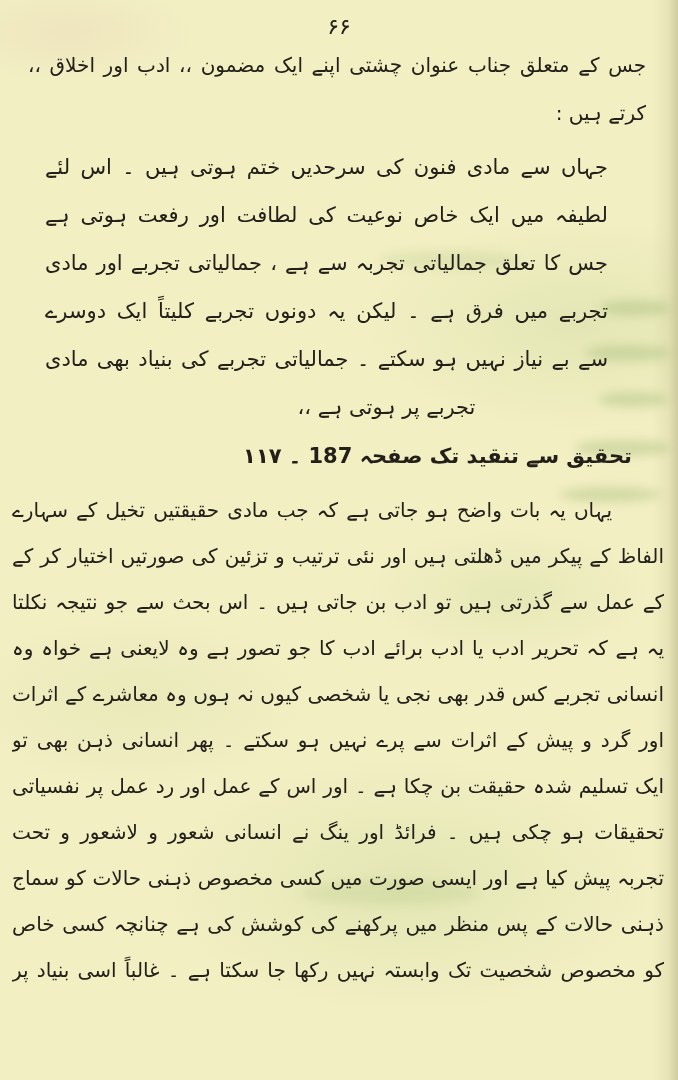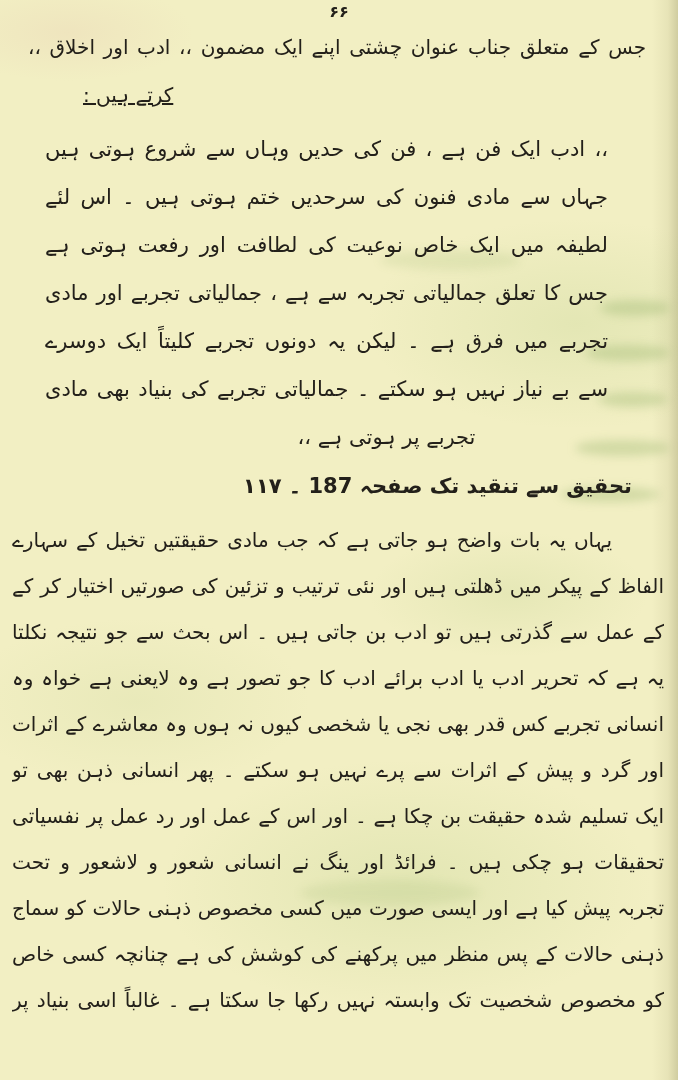--- a/index.html
+++ b/index.html
@@ -20,40 +20,40 @@
   }
   .ghost{
     position:absolute;
     border-radius:50%;
     background:rgba(130,165,85,0.28);
     filter:blur(5px);
     pointer-events:none;
   }
   .pagenum{
     text-align:center;
-    padding-top:2px;
-    font-size:16px;
-    font-weight:bold;
+    padding-top:14px;
+    font-size:22px;
+    font-weight:normal;
     letter-spacing:2px;
   }
   .content{direction:rtl;position:relative;}
   .line{
     font-size:20px;
     line-height:48px;
     height:48px;
     overflow:hidden;
     white-space:nowrap;
   }
   .just{
     text-align:justify;
     text-align-last:justify;
     white-space:normal;
   }
   .intro{margin:2px 32px 0 28px;}
-  .intro .l2{text-align:left;padding-left:0;margin-left:55px;white-space:normal;text-decoration:underline;}
+  .intro .l2{text-align:right;padding-left:0;margin-left:55px;white-space:normal;}
   .quote{margin:6px 70px 0 45px;font-size:21px;}
   .quote .line{font-size:21px;line-height:48px;}
   .quote .qlast{
     text-align:left;text-align-last:center;
     padding-left:120px;white-space:normal;
   }
   .reference{
     margin:0 46px 0 0;
     text-align:right;
     font-size:21px;
@@ -80,21 +80,20 @@
   <div class="pagenum">۶۶</div>
 
   <div class="content">
 
     <div class="intro">
       <div class="line just">جس کے متعلق جناب عنوان چشتی اپنے ایک مضمون ،، ادب اور اخلاق ،، میں تحریر</div>
       <div class="line l2">کرتے ہیں :</div>
     </div>
 
     <div class="quote">
-      <div class="line just">،، ادب ایک فن ہے ، فن کی حدیں وہاں سے شروع ہوتی ہیں</div>
       <div class="line just">جہاں سے مادی فنون کی سرحدیں ختم ہوتی ہیں ۔ اس لئے فنون</div>
       <div class="line just">لطیفہ میں ایک خاص نوعیت کی لطافت اور رفعت ہوتی ہے</div>
       <div class="line just">جس کا تعلق جمالیاتی تجربہ سے ہے ، جمالیاتی تجربے اور مادی</div>
       <div class="line just">تجربے میں فرق ہے ۔ لیکن یہ دونوں تجربے کلیتاً ایک دوسرے</div>
       <div class="line just">سے بے نیاز نہیں ہو سکتے ۔ جمالیاتی تجربے کی بنیاد بھی مادی</div>
       <div class="line qlast">تجربے پر ہوتی ہے ،،</div>
     </div>
 
     <div class="reference">تحقیق سے تنقید تک صفحہ 187 ۔ ۱۱۷</div>
 

